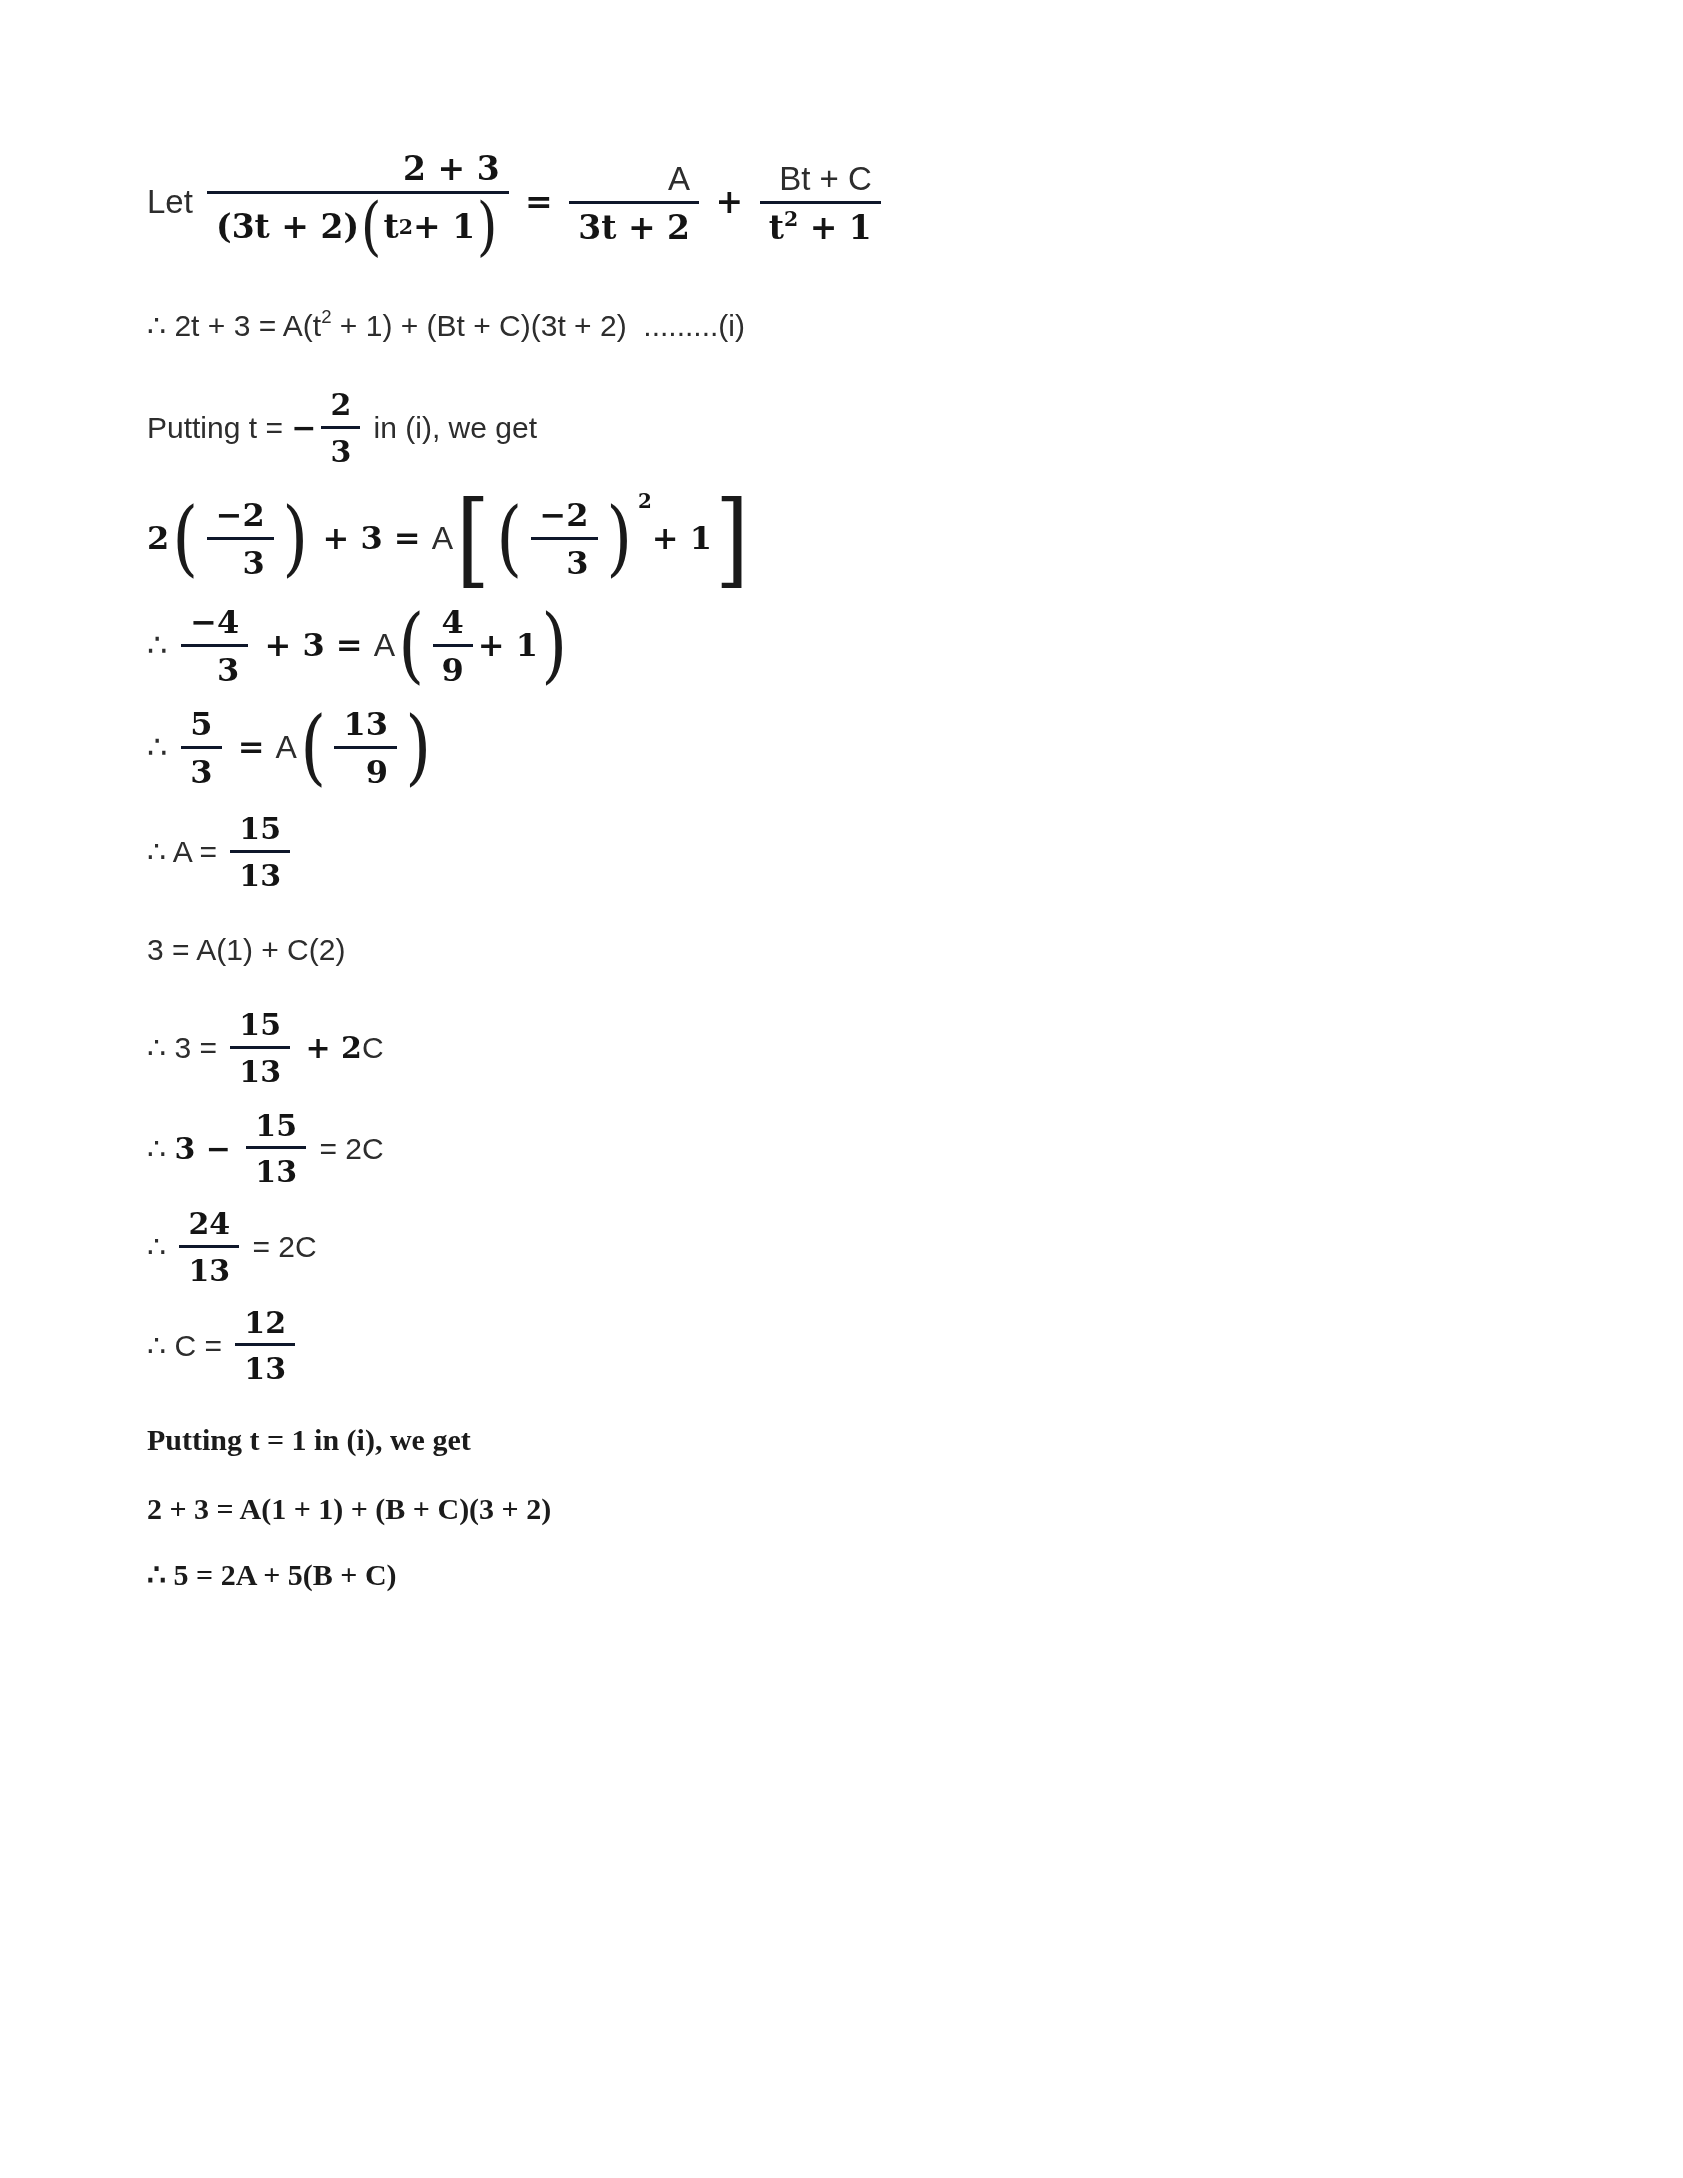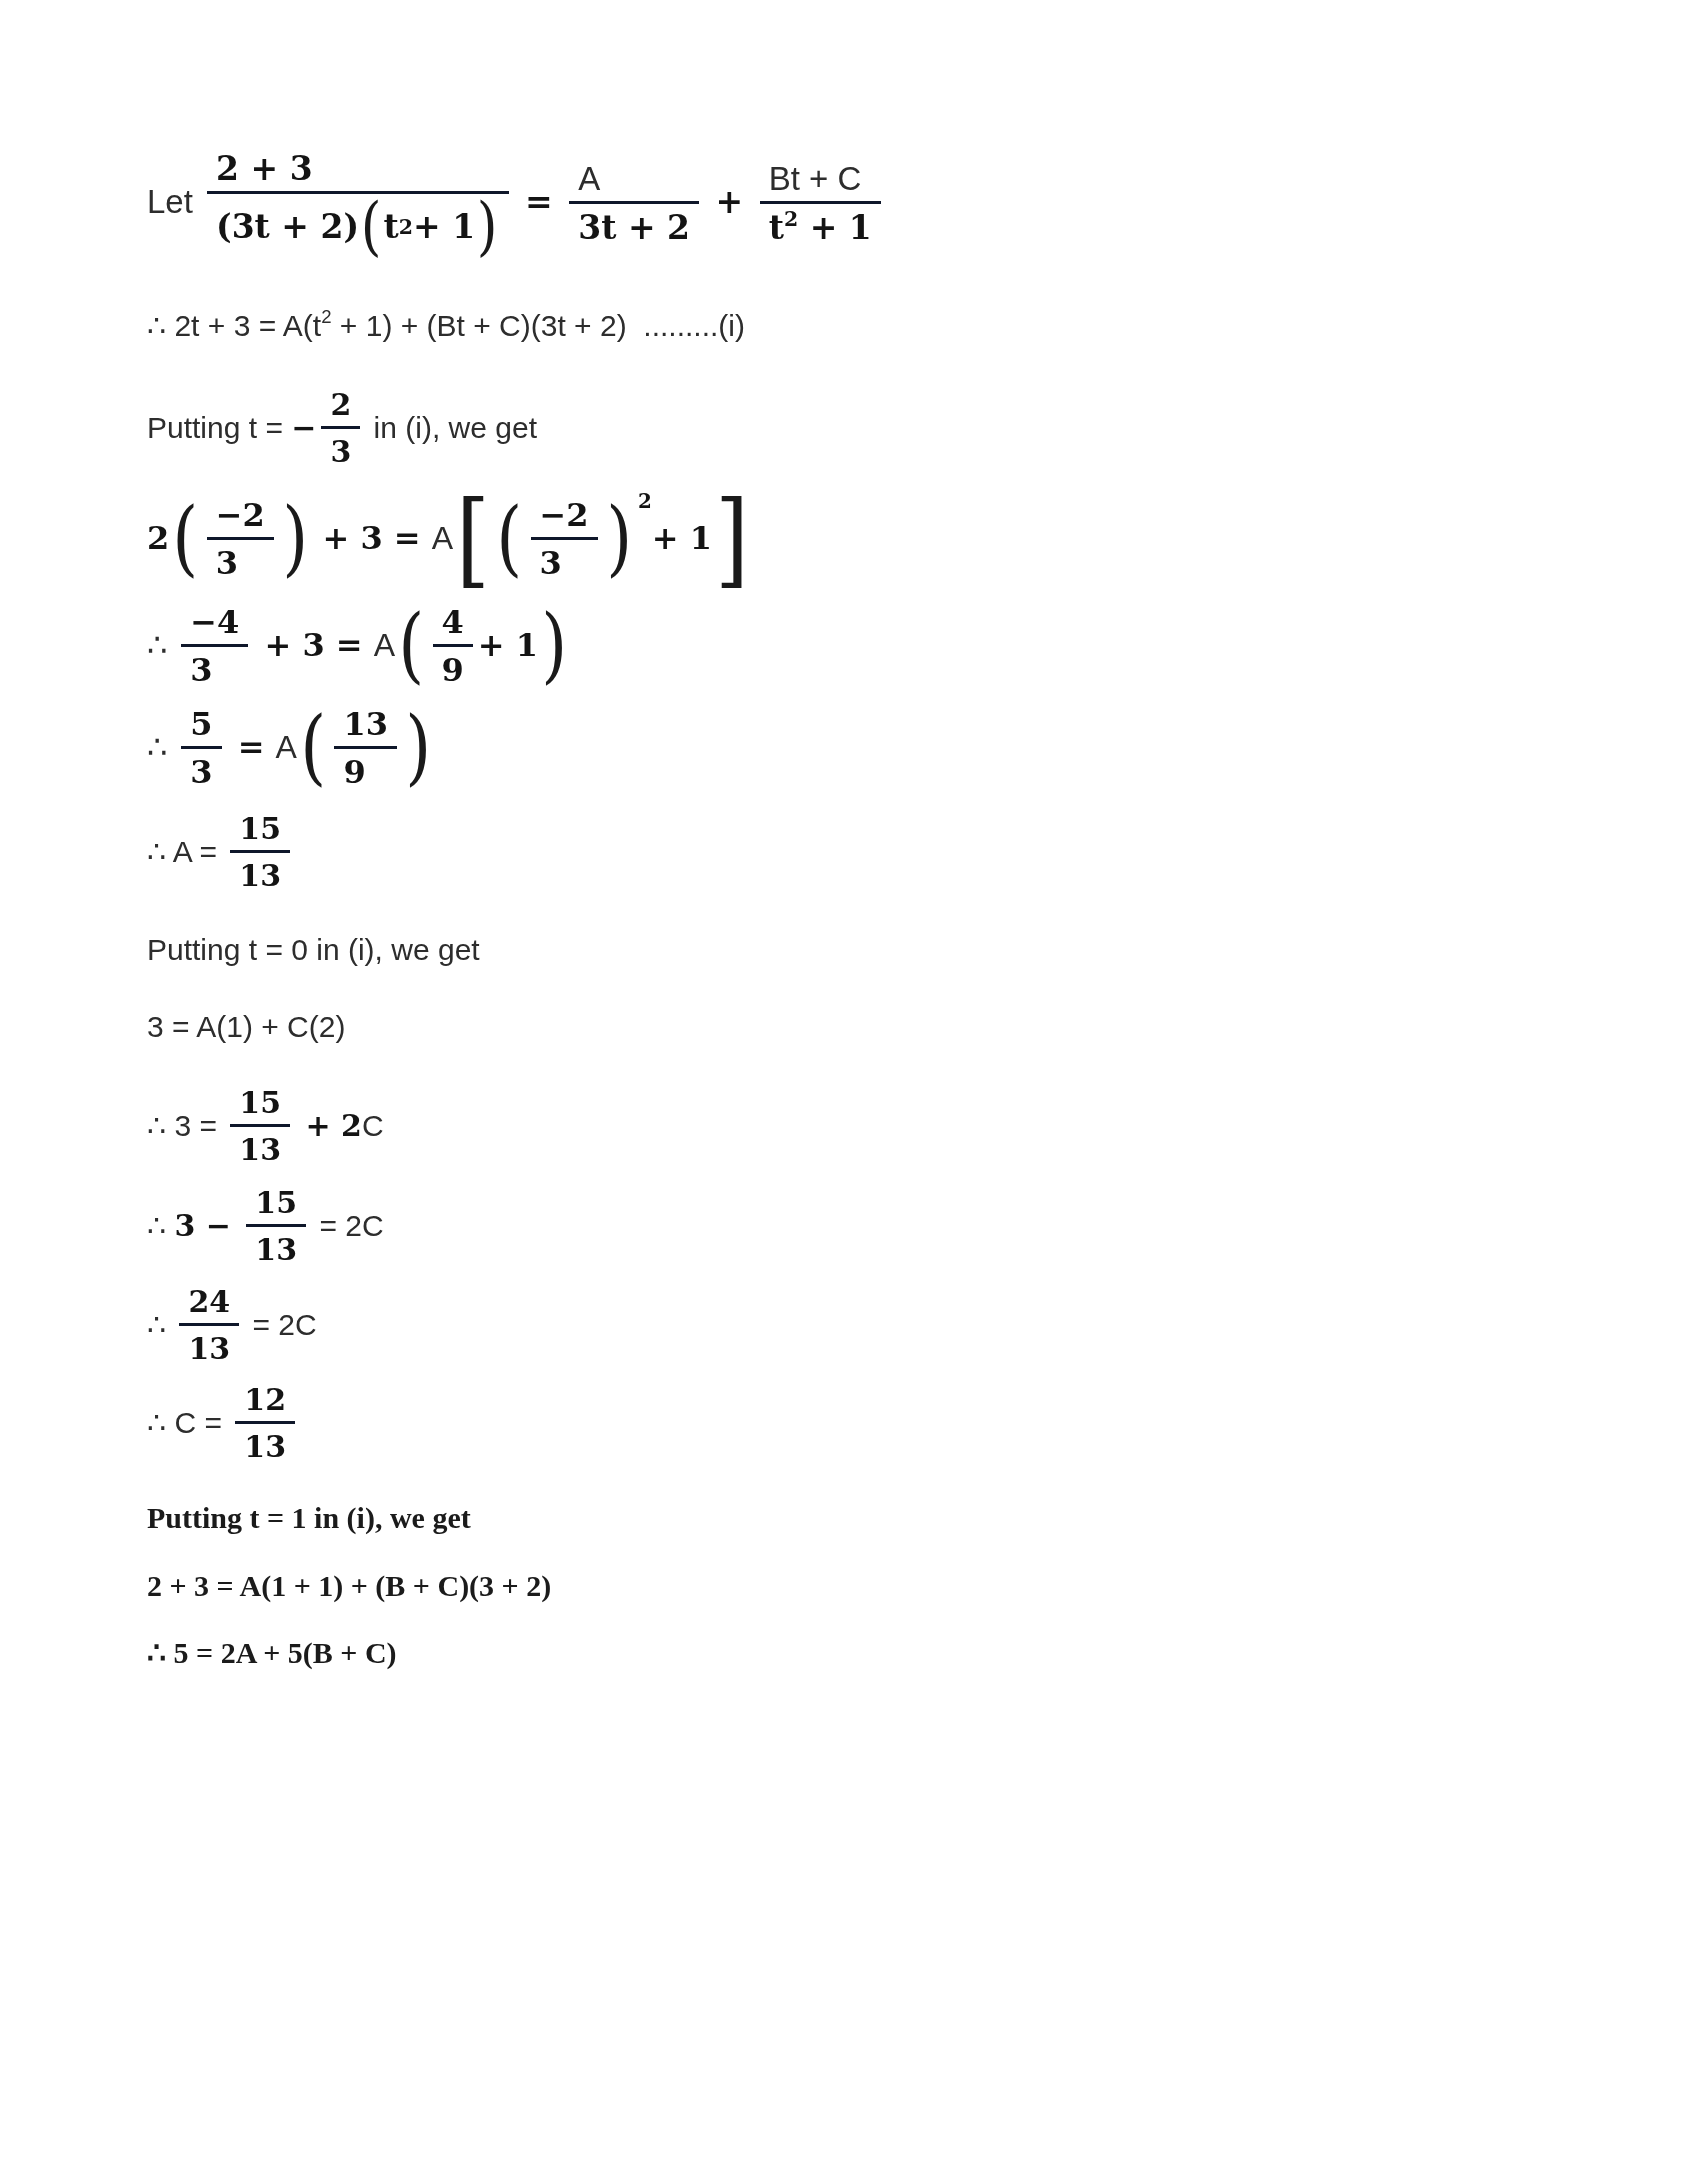--- a/index.html
+++ b/index.html
@@ -21,21 +21,21 @@
     white-space:nowrap;
   }
   
   .m-sans{font-family:"Liberation Sans",sans-serif;color:#2d2d2d;font-weight:400;}
   .m-serif{font-family:"Liberation Serif",serif;color:#1b1b1b;font-weight:700;}
   .m-math{font-family:"DejaVu Serif",serif;color:#141414;font-weight:600;}
   
   .mtxt{vertical-align:middle;}
   .msup{font-size:0.62em;vertical-align:0.55em;}
   .mfrac{
-    display:inline-block;vertical-align:middle;text-align:left;
+    display:inline-block;vertical-align:middle;text-align:right;
     font-family:"DejaVu Serif",serif;font-weight:600;color:#141414;
     margin:0 5px;
   }
   .mnum{display:block;padding:1px 9px 5px;line-height:1.05;}
   .mden{display:block;padding:5px 9px 1px;line-height:1.05;border-top:3px solid #0f172a;}
   .mfence{display:inline-flex;align-items:center;vertical-align:middle;}
   .minner{display:inline-flex;align-items:center;}
   .mdelim{
     display:inline-block;line-height:0.9;
     font-family:"DejaVu Serif",serif;font-weight:400;color:#1a1a1a;
@@ -124,21 +124,20 @@
           <span class="mdelim s2">(</span>
           <span class="minner">
             <span class="mfrac">
               <span class="mnum"><span class="mtxt">13</span></span>
               <span class="mden"><span class="mtxt">9</span></span>
             </span>
           </span>
           <span class="mdelim s2">)</span>
         </span></div>
       <div class="line m-sans" data-line-id="eq-a-value"><span class="mtxt">∴ A = </span><span class="mfrac"><span class="mnum"><span class="mtxt">15</span></span><span class="mden"><span class="mtxt">13</span></span></span></div>
-      <div class="line m-sans" data-line-id="putting-t-zero"><span class="mtxt">Putting t = 0 in (i), we get</span></div>
       <div class="line m-sans" data-line-id="eq-t-zero"><span class="mtxt">3 = A(1) + C(2)</span></div>
       <div class="line m-sans" data-line-id="eq-c-step-1"><span class="mtxt">∴ 3 = </span><span class="mfrac"><span class="mnum"><span class="mtxt">15</span></span><span class="mden"><span class="mtxt">13</span></span></span><span class="mtxt m-math"> + 2</span><span class="mtxt">C</span></div>
       <div class="line m-sans" data-line-id="eq-c-step-2"><span class="mtxt">∴ </span><span class="mtxt m-math">3 − </span><span class="mfrac"><span class="mnum"><span class="mtxt">15</span></span><span class="mden"><span class="mtxt">13</span></span></span><span class="mtxt"> = 2C</span></div>
       <div class="line m-sans" data-line-id="eq-c-step-3"><span class="mtxt">∴ </span><span class="mfrac"><span class="mnum"><span class="mtxt">24</span></span><span class="mden"><span class="mtxt">13</span></span></span><span class="mtxt"> = 2C</span></div>
       <div class="line m-sans" data-line-id="eq-c-value"><span class="mtxt">∴ C = </span><span class="mfrac"><span class="mnum"><span class="mtxt">12</span></span><span class="mden"><span class="mtxt">13</span></span></span></div>
       <div class="line m-serif" data-line-id="putting-t-one"><span class="mtxt">Putting t = 1 in (i), we get</span></div>
       <div class="line m-serif" data-line-id="eq-t-one"><span class="mtxt">2 + 3 = A(1 + 1) + (B + C)(3 + 2)</span></div>
       <div class="line m-serif" data-line-id="eq-final"><span class="mtxt">∴ 5 = 2A + 5(B + C)</span></div>
     </div>
 </div>

